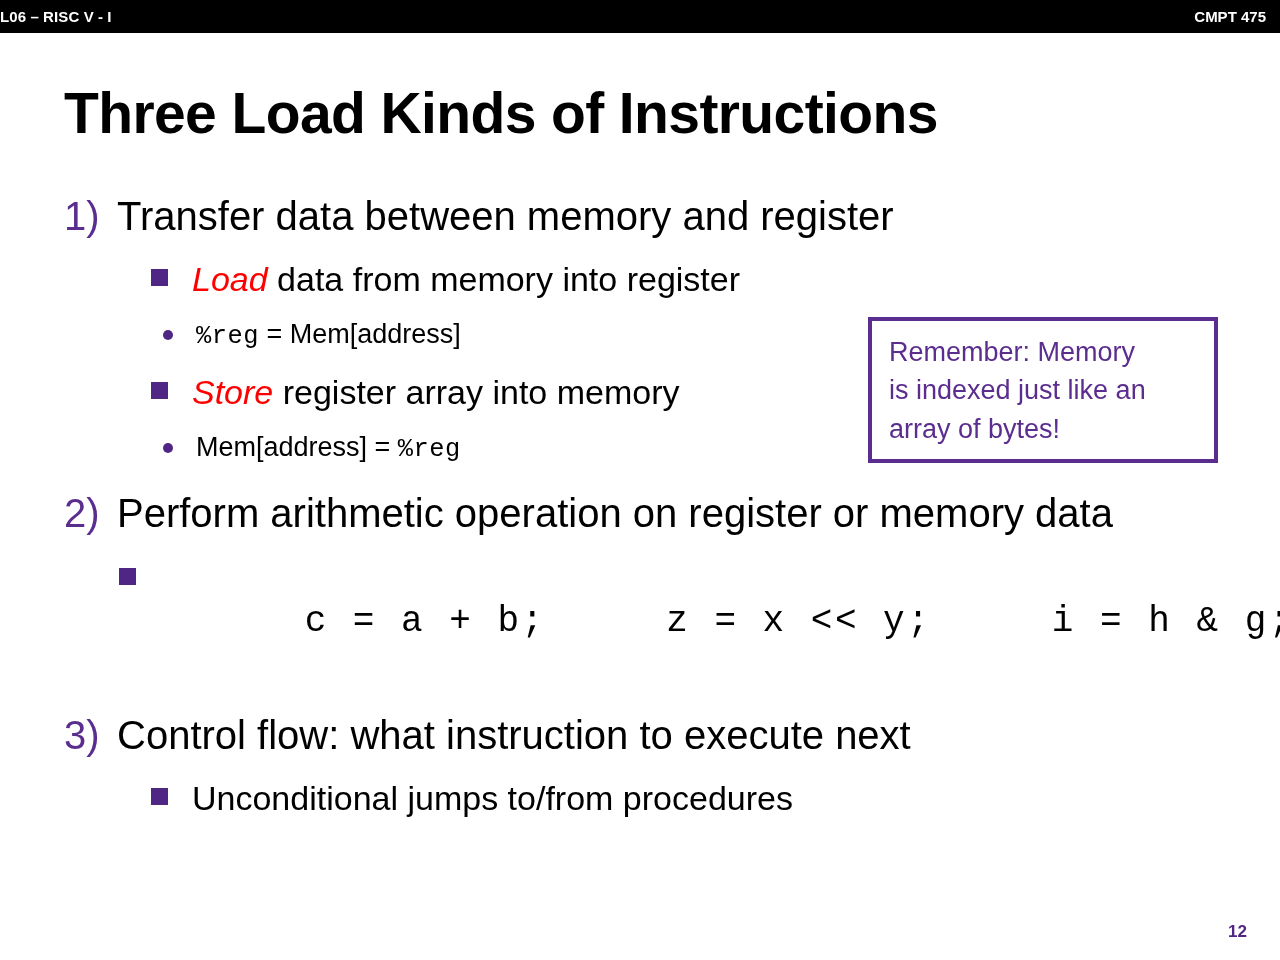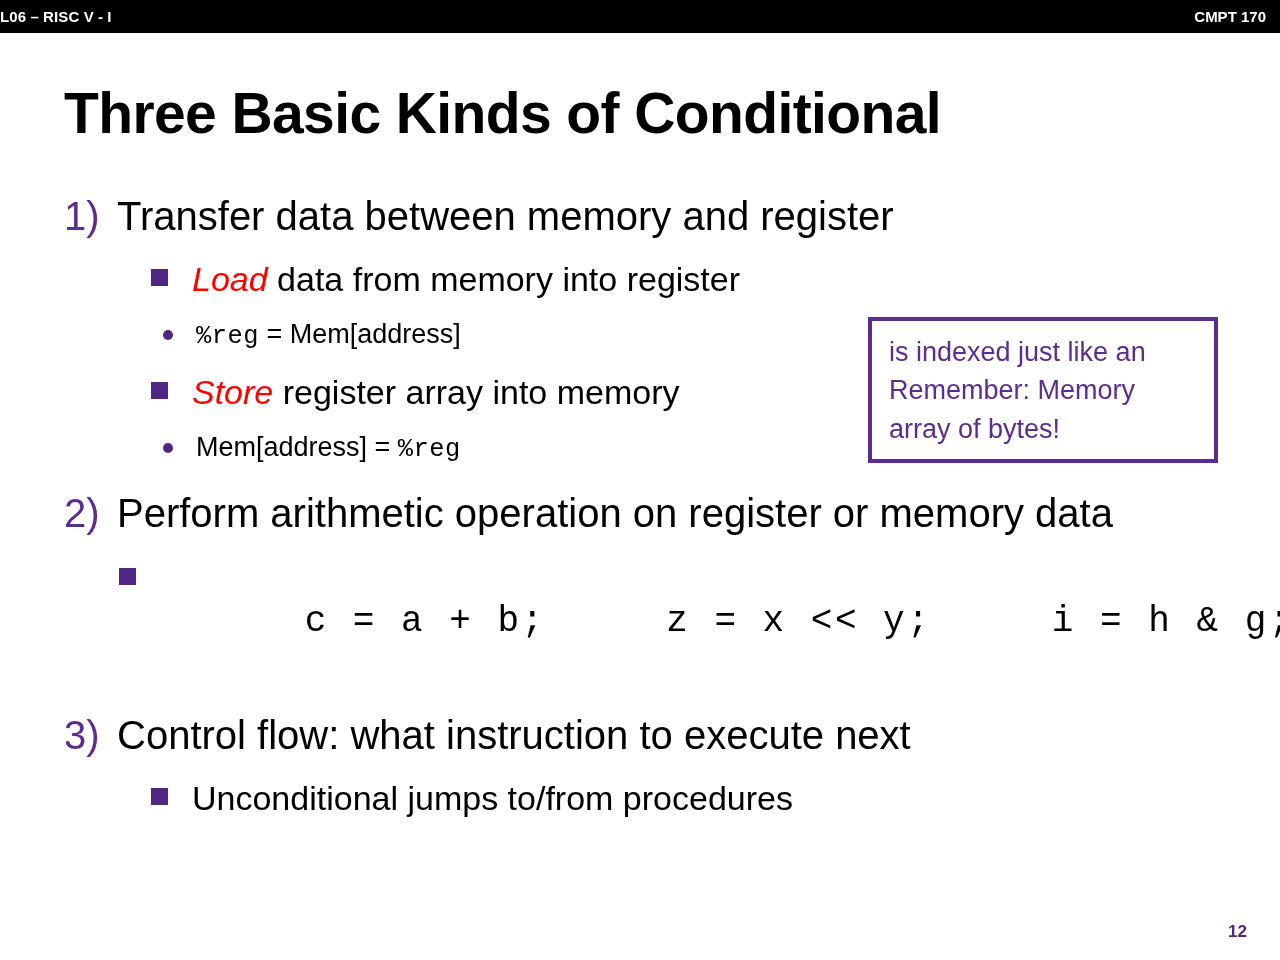--- a/index.html
+++ b/index.html
@@ -177,24 +177,24 @@
   .sp-2 { height: 20px; }
   .sp-3 { height: 16px; }
 </style>
 </head>
 <body>
 
 <div class="slide">
 
   <div class="header-bar">
     <div class="header-center">L06 – RISC V - I</div>
-    <div class="header-right">CMPT 170</div>
+    <div class="header-right">CMPT 475</div>
   </div>
 
-  <div class="slide-title">Three Basic Kinds of Conditional</div>
+  <div class="slide-title">Three Load Kinds of Instructions</div>
 
   <div class="body">
 
     <div class="lvl1">
       <span class="num">1)</span>
       <span class="txt">Transfer data between memory and register</span>
     </div>
 
     <div class="sp-1"></div>
 
@@ -250,20 +250,20 @@
       <span class="sq-bullet"></span>
       <span>Unconditional jumps to/from procedures</span>
     </div>
 
     <div class="sp-3"></div>
 
 
   </div>
 
   <div class="callout">
+    <div>Remember:  Memory</div>
     <div>is indexed just like an</div>
-    <div>Remember:  Memory</div>
     <div>array of bytes!</div>
   </div>
 
   <div class="page-num">12</div>
 
 </div>
 
 </body></html>

